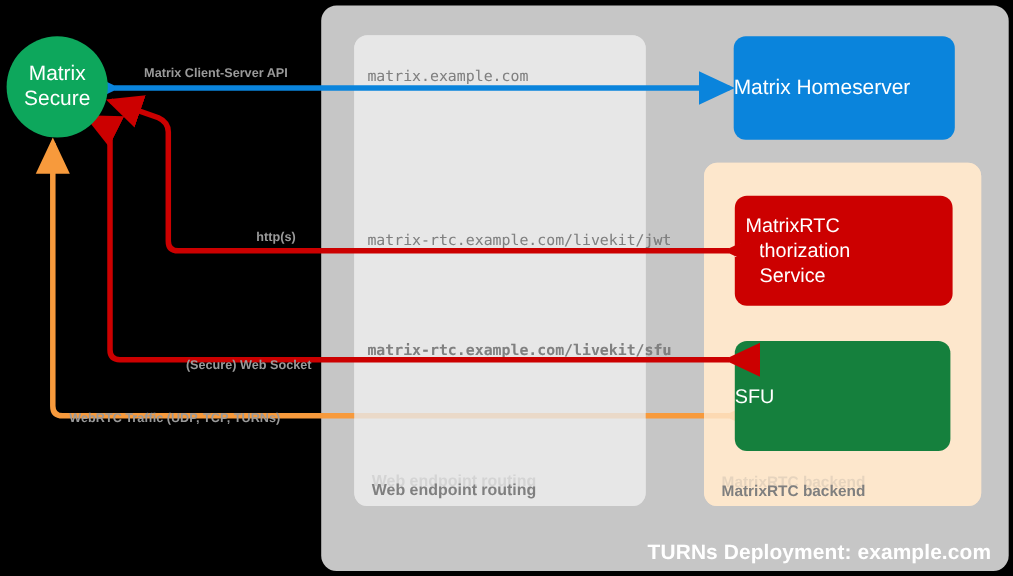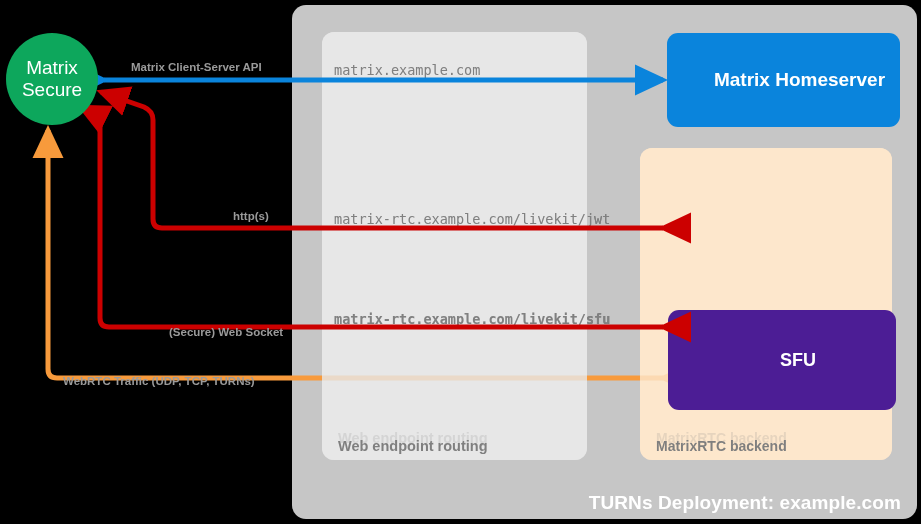--- a/index.html
+++ b/index.html
@@ -60,39 +60,38 @@
     border-radius:50%;
     background:#0DA75C;
     display:flex;align-items:center;justify-content:center;
     text-align:center;
     color:#FFFFFF;font-size:19px;font-weight:normal;line-height:1.15;
     z-index:5;
   }
   .node{
     position:absolute;
     border-radius:11px;
-    display:flex;align-items:center;justify-content:center;
+    display:flex;align-items:center;justify-content:flex-start;
     text-align:center;
-    color:#FFFFFF;font-weight:bold;
+    color:#FFFFFF;font-weight:normal;
     z-index:4;
-    padding-left:32px;
   }
   .homeserver{
     left:667px;top:33px;width:201px;height:94px;
     background:#0A84DC;
     font-size:19px;
   }
   .authsvc{
     left:668px;top:178px;width:198px;height:100px;
     background:#CC0000;
     font-size:18px;line-height:1.25;
   }
   .sfu{
     left:668px;top:310px;width:196px;height:100px;
-    background:#4c1d95;
+    background:#15803d;
     font-size:18px;
   }
   
   .url{
     position:absolute;
     font-family:"DejaVu Sans Mono", monospace;
     font-size:13.5px;color:#808080;
     white-space:nowrap;
     z-index:3;
   }
@@ -193,20 +192,27 @@
     <div>
       <div>Matrix</div>
       <div>Secure</div>
     </div>
   </div>
 
   <div class="node homeserver">
     <span>Matrix Homeserver</span>
   </div>
 
+  <div class="node authsvc">
+    <div>
+      <div>MatrixRTC</div>
+      <div>Authorization</div>
+      <div>Service</div>
+    </div>
+  </div>
 
   <div class="node sfu">
     <span>SFU</span>
   </div>
 
   <span class="site-label">TURNs Deployment: example.com</span>
 
 </div>
 
 </body></html>

